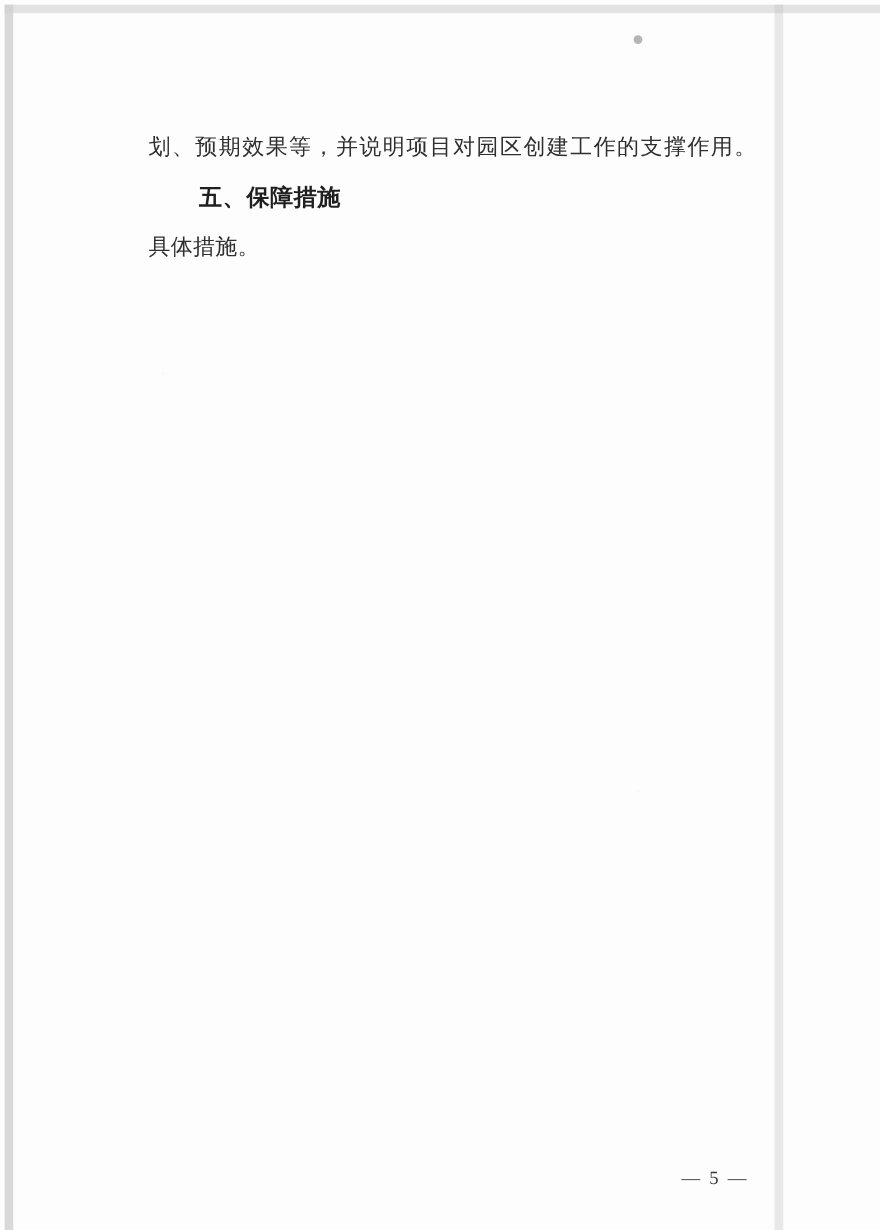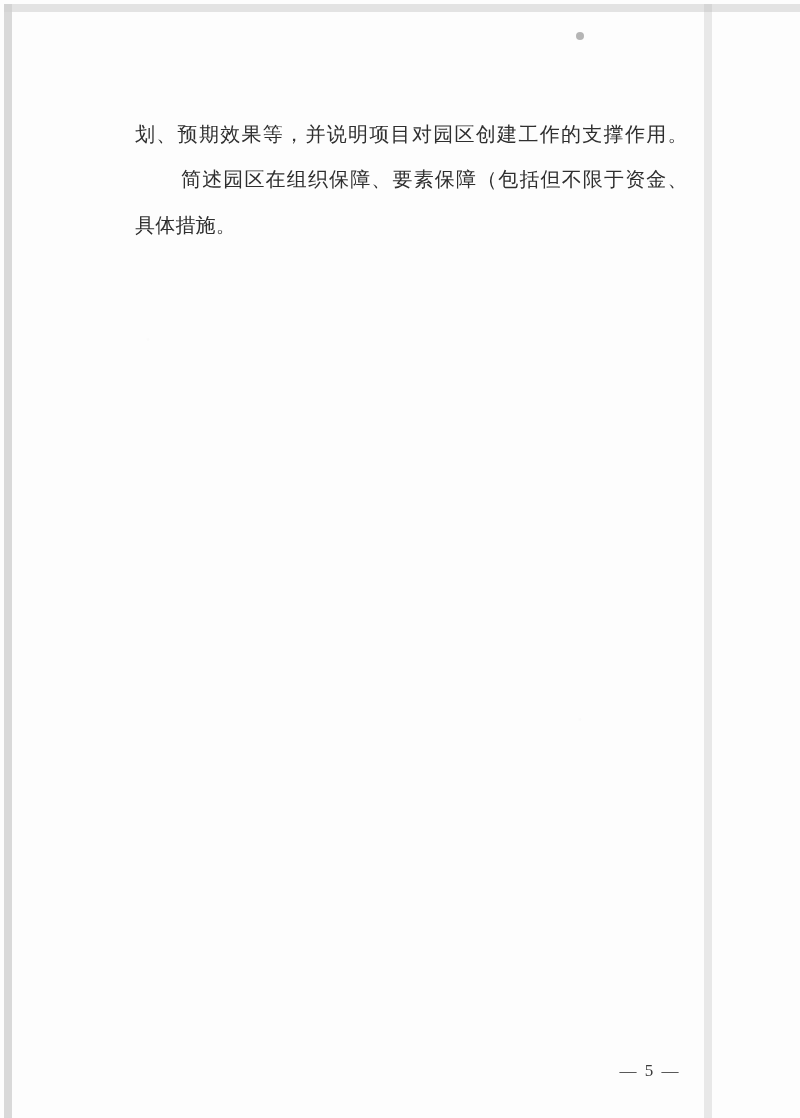--- a/index.html
+++ b/index.html
@@ -77,18 +77,18 @@
 <body>
 
 <div class="page">
   <div class="edge-top"></div>
   <div class="edge-left"></div>
   <div class="fold-line"></div>
   <div class="speck"></div>
 
   <div class="textblock">
     <p class="line justify">划、预期效果等，并说明项目对园区创建工作的支撑作用。</p>
-    <p class="line justify indent">简述园区在组织保障、要素保障（包括但不限于资金、</p>
+    <p class="line heading indent">五、保障措施</p>
     <p class="line">具体措施。</p>
   </div>
 
   <div class="pagenum">— 5 —</div>
 </div>
 
 </body></html>

